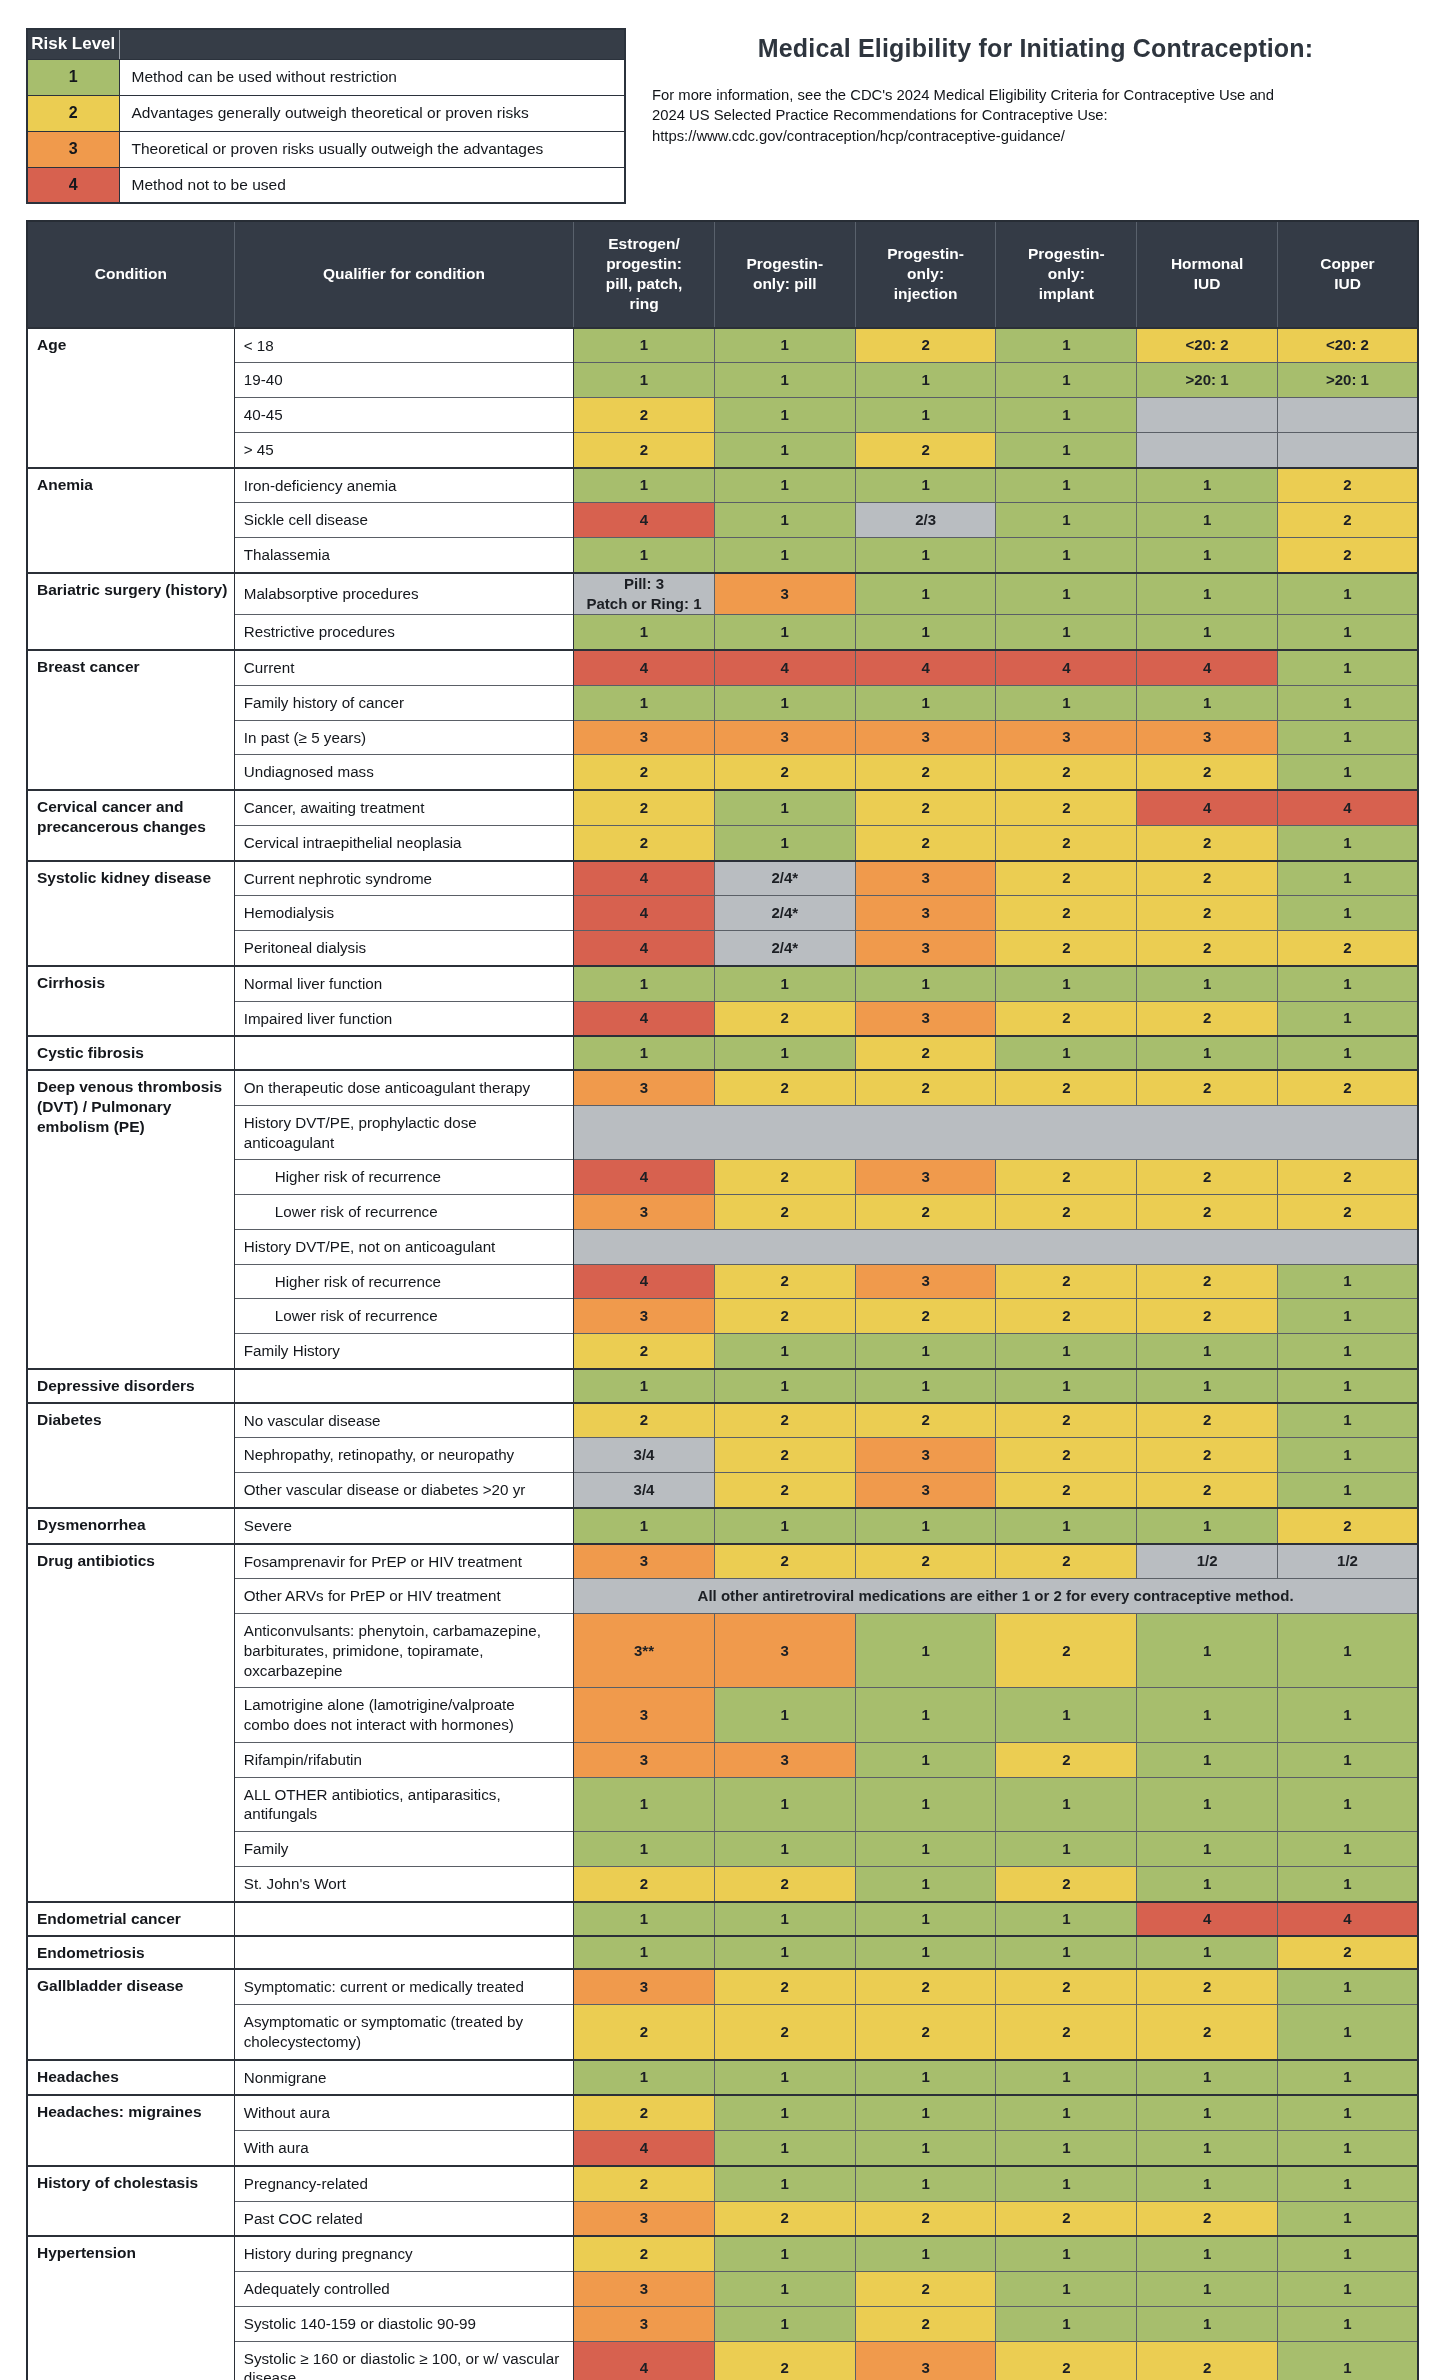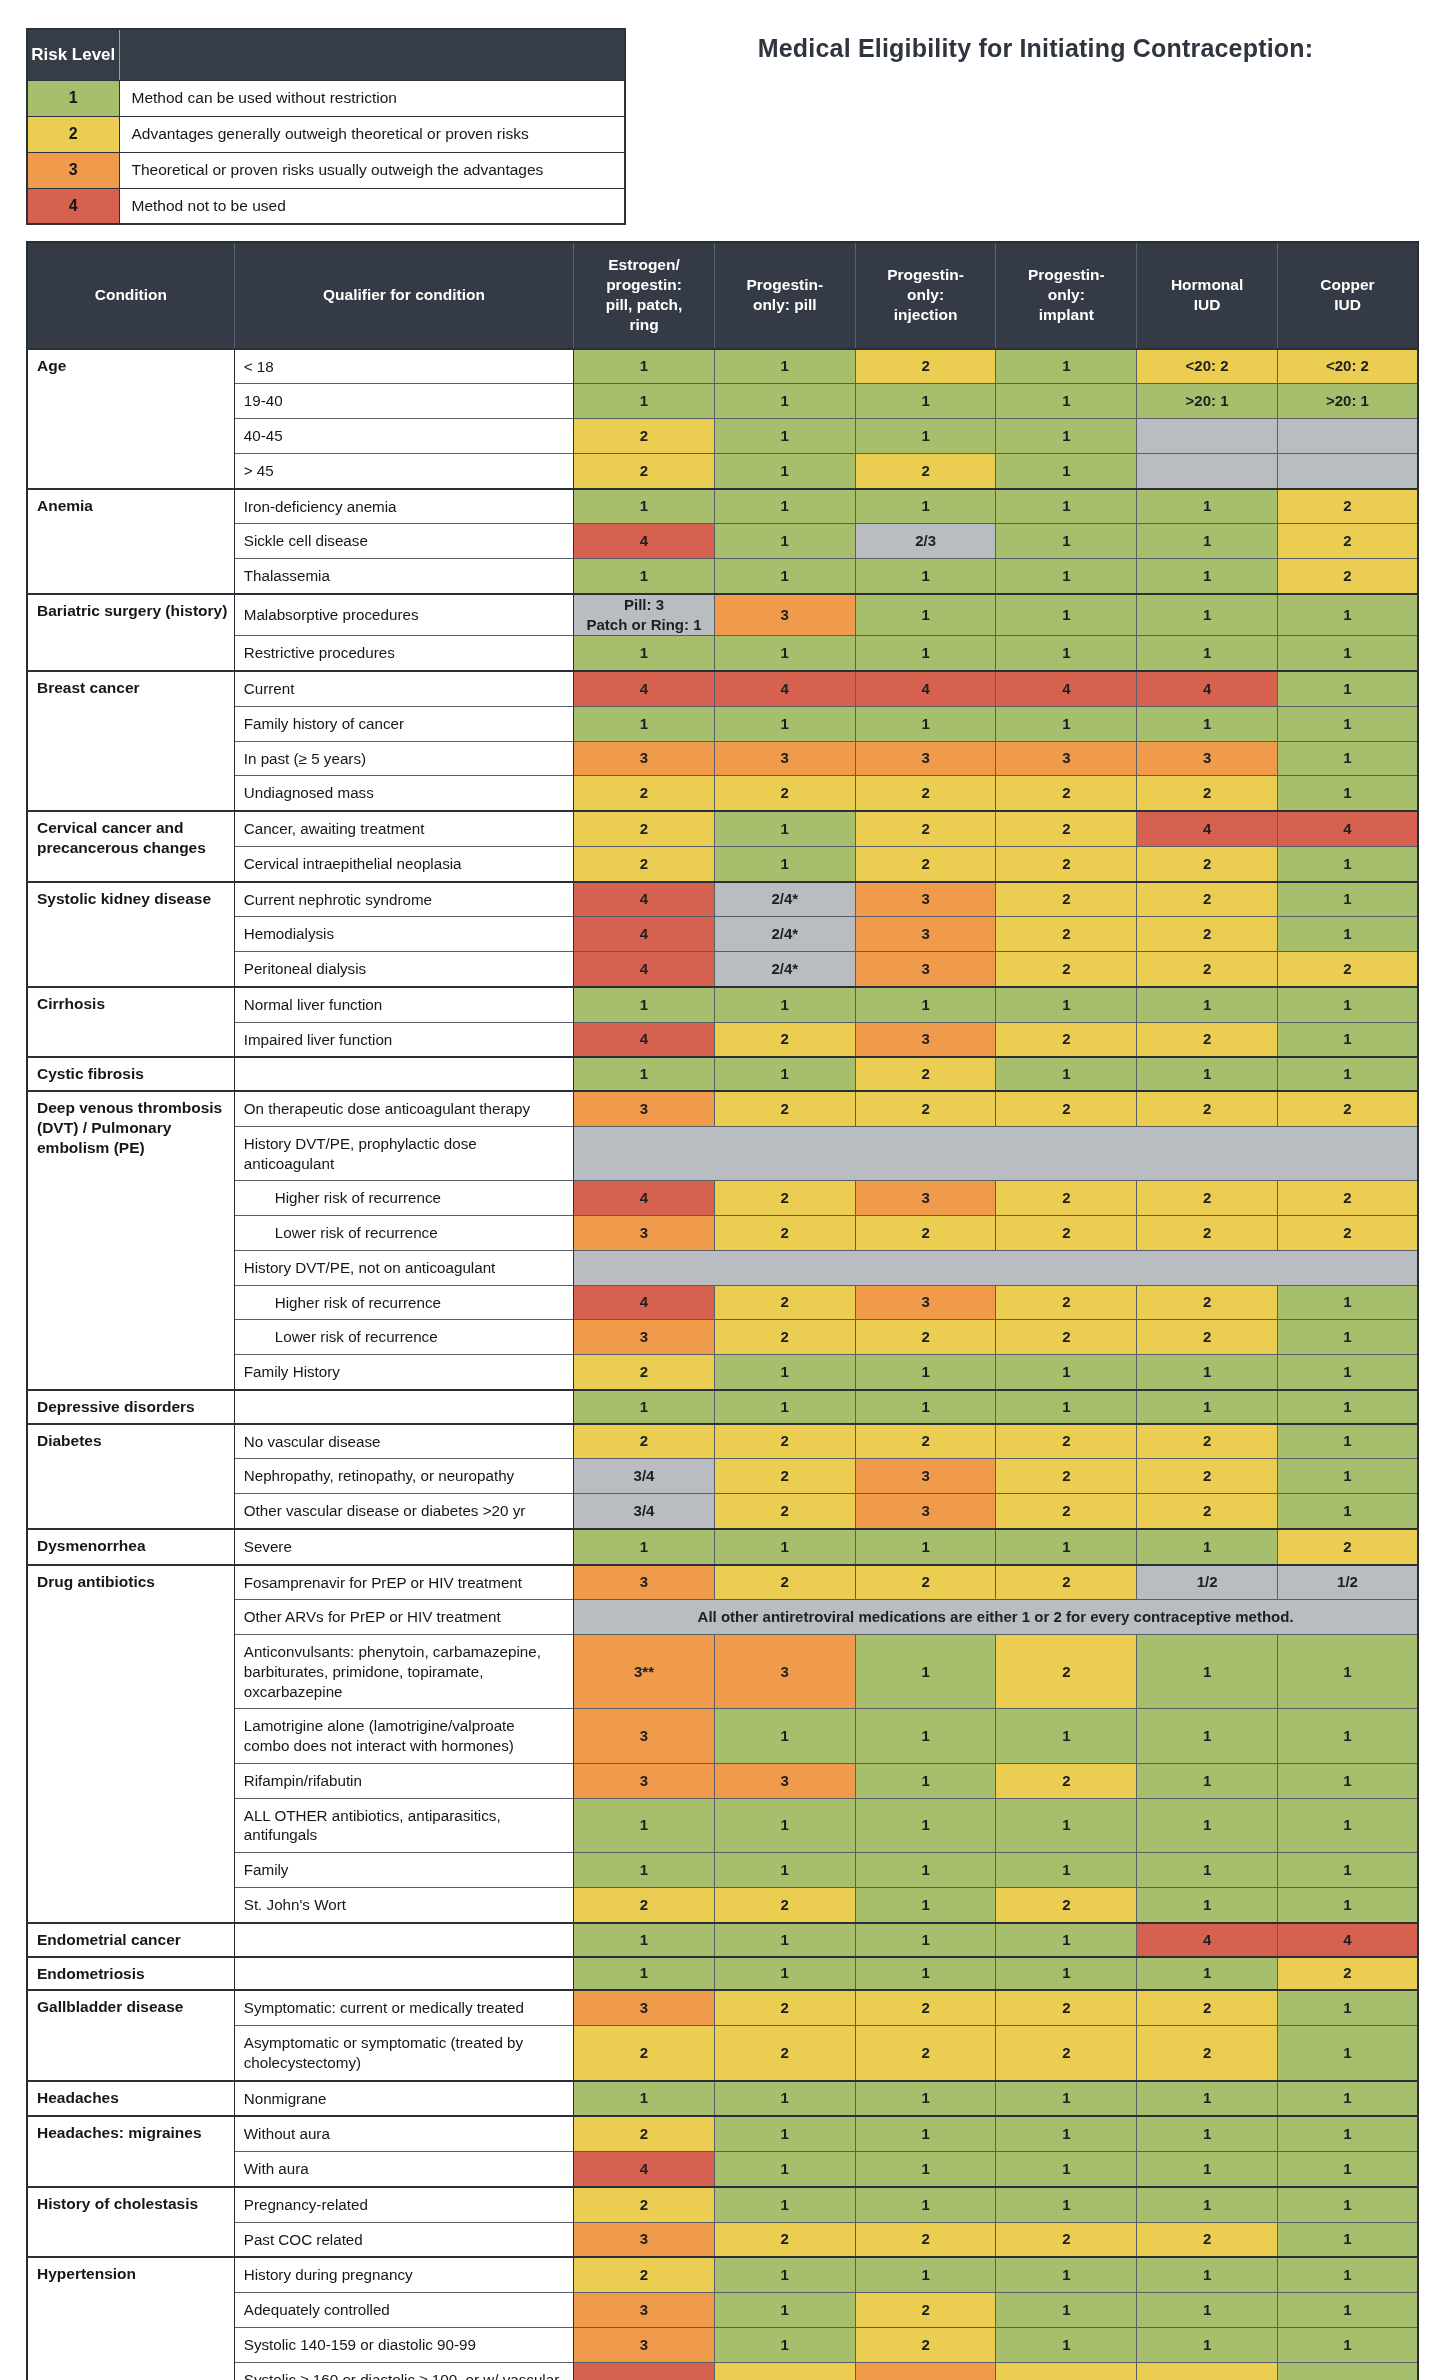--- a/index.html
+++ b/index.html
@@ -10,21 +10,21 @@
     color:#14171c; overflow:hidden;
   }
   .page { padding:28px 26px 0 26px; }
 
   
   .top { display:flex; gap:26px; align-items:flex-start; }
 
   table.legend { border-collapse:collapse; width:600px; border:2.5px solid #2b323c; }
   table.legend th {
     background:#363d47; color:#ffffff; font-size:17px; font-weight:bold;
-    text-align:center; height:51px; border:1.5px solid #2b323c;
+    text-align:center; height:30px; border:1.5px solid #2b323c;
   }
   table.legend th.lvl-h { width:92px; border-right:1.5px solid #9aa0a8; }
   table.legend td { border:1.5px solid #2b323c; height:36px; font-size:15.5px; }
   table.legend td.lvl { text-align:center; font-weight:bold; font-size:16px; width:92px; }
   table.legend td.desc { background:#fff; padding-left:12px; }
 
   .titleblock { flex:1; padding-top:6px; }
   .titleblock h1 {
     text-align:center; font-size:25px; font-weight:bold; color:#2e353e;
     letter-spacing:0.2px;
@@ -92,20 +92,23 @@
           </tr>
           <tr>
             <td class="lvl" style="background: rgb(215, 97, 79);">4</td>
             <td class="desc">Method not to be used</td>
           </tr>
         </tbody>
     </table>
 
     <div class="titleblock">
       <h1 class="l1">Medical Eligibility for Initiating Contraception:</h1>
+      <p class="info">For more information, see the CDC's 2024 Medical Eligibility Criteria for Contraceptive Use and
+2024 US Selected Practice Recommendations for Contraceptive Use:
+https://www.cdc.gov/contraception/hcp/contraceptive-guidance/</p>
     </div>
   </div>
 
   <table class="main">
     <colgroup>
       <col style="width:14.9%">
         <col style="width:24.4%">
       <col style="width:10.12%">
         <col style="width:10.12%">
         <col style="width:10.12%">

